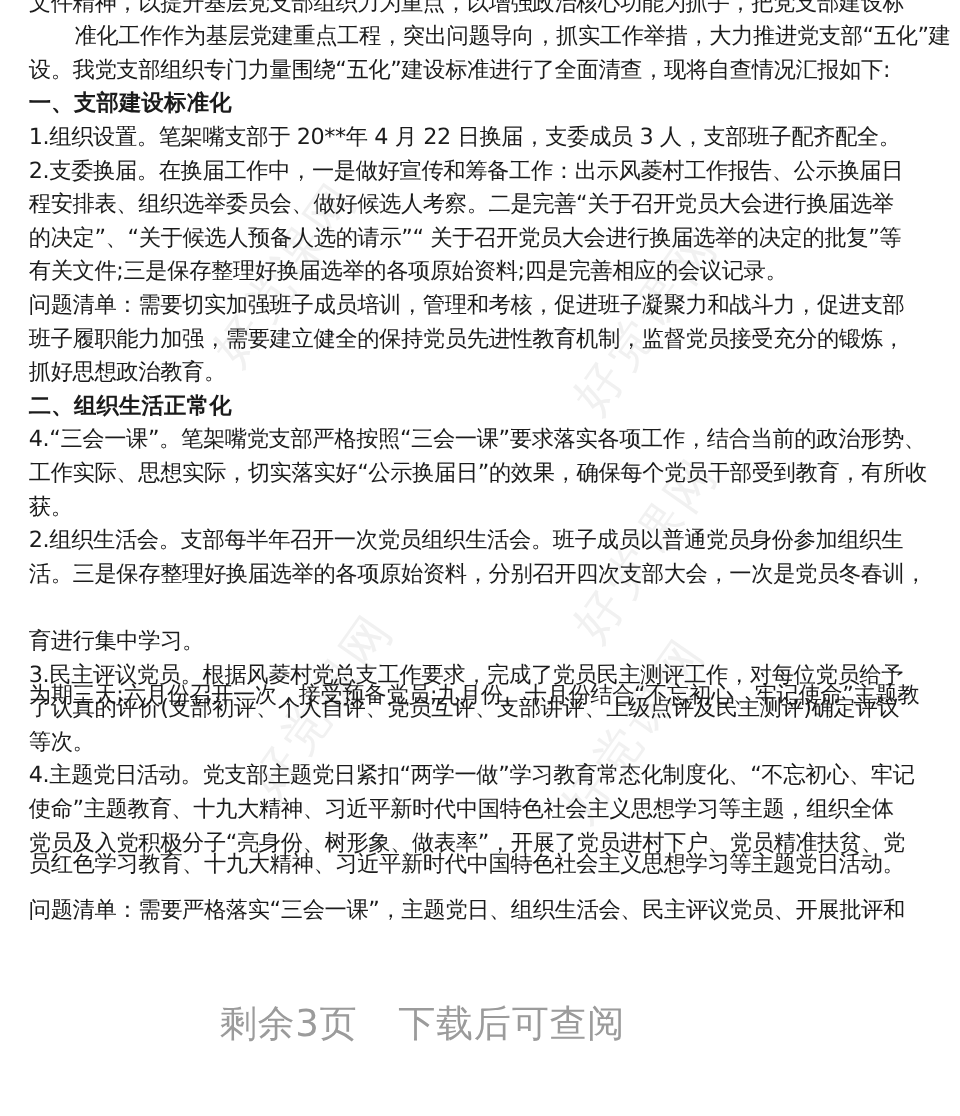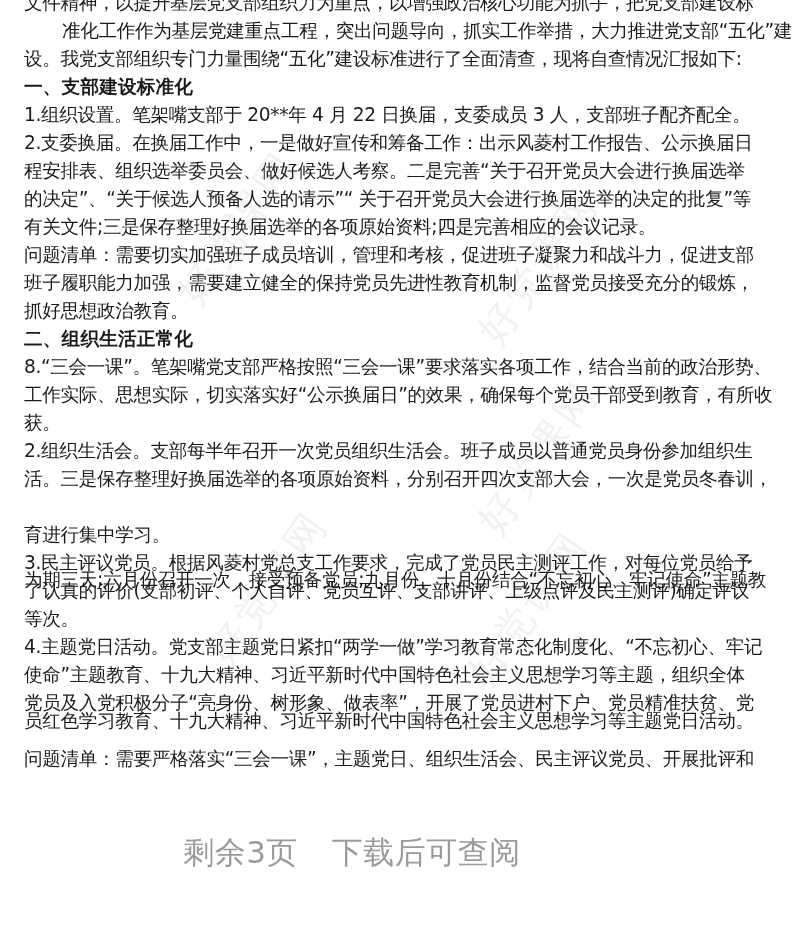--- a/index.html
+++ b/index.html
@@ -86,21 +86,21 @@
       <div class="line heading" style="top: 75px;">一、支部建设标准化</div>
       <div class="line" style="top: 103px;">1.组织设置。笔架嘴支部于 20**年 4 月 22 日换届，支委成员 3 人，支部班子配齐配全。</div>
       <div class="line" style="top: 131px;">2.支委换届。在换届工作中，一是做好宣传和筹备工作：出示风菱村工作报告、公示换届日</div>
       <div class="line" style="top: 159px;">程安排表、组织选举委员会、做好候选人考察。二是完善“关于召开党员大会进行换届选举</div>
       <div class="line" style="top: 187px;">的决定”、“关于候选人预备人选的请示”“ 关于召开党员大会进行换届选举的决定的批复”等</div>
       <div class="line" style="top: 215px;">有关文件;三是保存整理好换届选举的各项原始资料;四是完善相应的会议记录。</div>
       <div class="line" style="top: 243px;">问题清单：需要切实加强班子成员培训，管理和考核，促进班子凝聚力和战斗力，促进支部</div>
       <div class="line" style="top: 271px;">班子履职能力加强，需要建立健全的保持党员先进性教育机制，监督党员接受充分的锻炼，</div>
       <div class="line" style="top: 299px;">抓好思想政治教育。</div>
       <div class="line heading" style="top: 327px;">二、组织生活正常化</div>
-      <div class="line" style="top: 355px;">8.“三会一课”。笔架嘴党支部严格按照“三会一课”要求落实各项工作，结合当前的政治形势、</div>
+      <div class="line" style="top: 355px;">4.“三会一课”。笔架嘴党支部严格按照“三会一课”要求落实各项工作，结合当前的政治形势、</div>
       <div class="line" style="top: 383px;">工作实际、思想实际，切实落实好“公示换届日”的效果，确保每个党员干部受到教育，有所收</div>
       <div class="line" style="top: 411px;">获。</div>
       <div class="line" style="top: 439px;">2.组织生活会。支部每半年召开一次党员组织生活会。班子成员以普通党员身份参加组织生</div>
       <div class="line" style="top: 467px;">活。三是保存整理好换届选举的各项原始资料，分别召开四次支部大会，一次是党员冬春训，</div>
       <div class="line" style="top: 524px; margin-top: 44px;">为期三天;六月份召开一次，接受预备党员;九月份、十月份结合“不忘初心、牢记使命”主题教</div>
       <div class="line" style="top: 523px;">育进行集中学习。</div>
       <div class="line" style="top: 551px;">3.民主评议党员。根据风菱村党总支工作要求，完成了党员民主测评工作，对每位党员给予</div>
       <div class="line" style="top: 579px;">了认真的评价(支部初评、个人自评、党员互评、支部讲评、上级点评及民主测评)确定评议</div>
       <div class="line" style="top: 607px;">等次。</div>
       <div class="line" style="top: 635px;">4.主题党日活动。党支部主题党日紧扣“两学一做”学习教育常态化制度化、“不忘初心、牢记</div>

